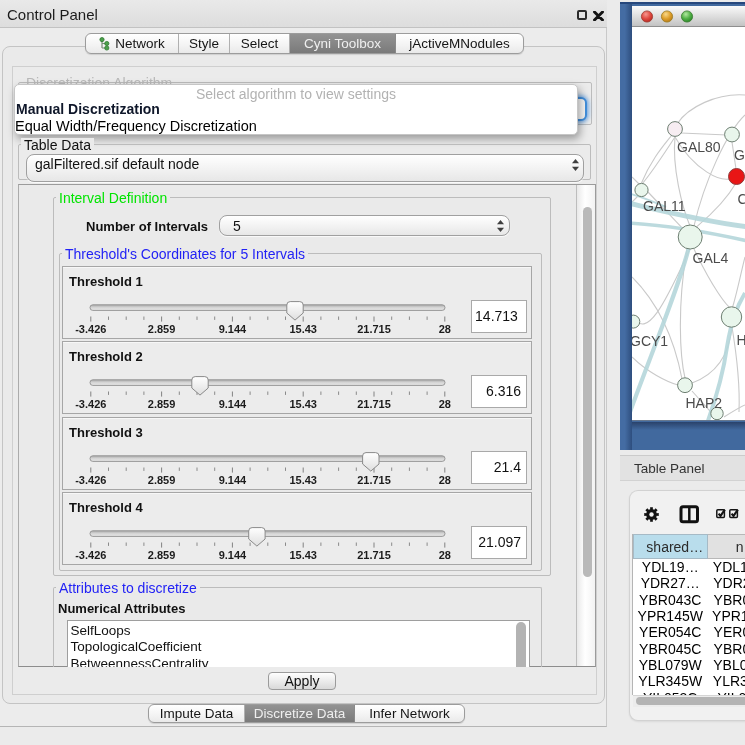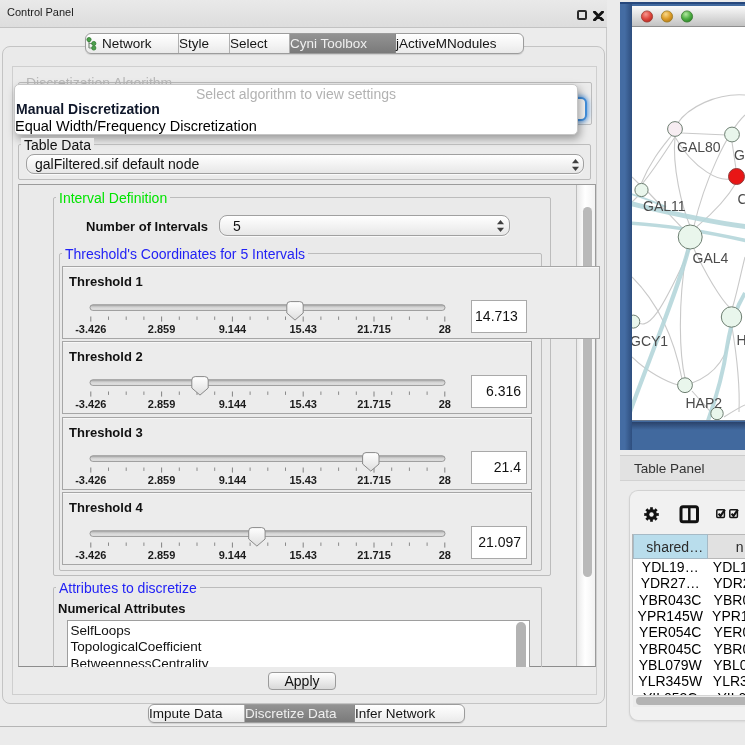--- a/index.html
+++ b/index.html
@@ -3,29 +3,29 @@
 <style>
 *{margin:0;padding:0;box-sizing:border-box;}
 html,body{width:745px;height:745px;overflow:hidden;}
 body{font-family:"Liberation Sans",sans-serif;background:#ebebeb;position:relative;}
 .abs{position:absolute;}
 .b13{font-size:13px;font-weight:bold;color:#111;}
 .combo{border:1px solid #a0a0a0;border-radius:8px;background:linear-gradient(#ffffff,#f2f2f2 55%,#e7e7e7);box-shadow:0 1px 1px rgba(255,255,255,.8);}
 .etch{border:1px solid #bcbcbc;border-radius:2px;}
 .gtitle{font-size:14px;background:#eaeaea;padding:0 3px;line-height:14px;}
 .seg{display:flex;border:1px solid #9c9c9c;border-radius:6px;background:linear-gradient(#ffffff,#f3f3f3 60%,#e9e9e9);overflow:hidden;box-shadow:0 1px 1px rgba(0,0,0,0.12);}
-.seg div{display:flex;align-items:center;font-size:13.5px;color:#151515;border-right:1px solid #b0b0b0;}
+.seg div{display:flex;align-items:center;justify-content:center;font-size:13.5px;color:#151515;border-right:1px solid #b0b0b0;}
 .seg div:last-child{border-right:none;}
 .seg .sel{background:linear-gradient(#939393,#7a7a7a);color:#efefef;border-right:1px solid #8a8a8a;}
 </style></head>
 <body>
 
 <div class="abs" style="left:0;top:0;width:607px;height:727px;background:#ececec;border-right:1px solid #c9c9c9;border-bottom:1px solid #b5b5b5;"></div>
 <div class="abs" style="left:0;top:0;width:607px;height:28px;background:linear-gradient(#e9e9e9,#dddddd);border-bottom:1px solid #c2c2c2;"></div>
-<div class="abs" style="left:7px;top:6px;font-size:11px;color:#1c1c1c;">Control Panel</div>
+<div class="abs" style="left:7px;top:6px;font-size:15px;color:#1c1c1c;">Control Panel</div>
 <div class="abs" style="left:577px;top:10px;width:10px;height:10px;border:2px solid #2b2b2b;border-radius:2px;"></div>
 <svg class="abs" style="left:593px;top:11px;" width="11" height="10" viewBox="0 0 11 10">
     <path d="M1.5 1 L9.5 9 M9.5 1 L1.5 9" stroke="#141414" stroke-width="2.9" stroke-linecap="round"></path>
   </svg>
 
 <div class="abs" style="left:2px;top:46px;width:603px;height:658px;background:#eaeaea;border:1px solid #c4c4c4;border-radius:8px;"></div>
 
 <div class="abs" style="left:12px;top:66px;width:585px;height:629px;background:#ebebeb;border:1px solid #cfcfcf;"></div>
 
 <div class="abs seg" style="left:85px;top:33px;width:439px;height:21px;">
@@ -45,42 +45,42 @@
 <div class="abs" style="left:26px;top:97px;width:561px;height:24px;border-radius:5px;background:#f5f5f5;border:2.5px solid #418edb;box-shadow:0 0 4px 1.5px rgba(80,150,225,.8);border-radius:6px;"></div>
 <div class="abs gtitle" style="left:23px;top:76px;color:#b8b8b8;background:transparent;">Discretization Algorithm</div>
 
 <div class="abs" style="left:14px;top:84px;width:564px;height:51px;background:#ffffff;border:1px solid #c6c6c6;border-radius:5px;box-shadow:2px 4px 9px rgba(0,0,0,.35);"></div>
 <div class="abs" style="left:14px;top:86px;width:564px;text-align:center;font-size:14px;color:#b2b2b2;">Select algorithm to view settings</div>
 <div class="abs" style="left:16px;top:101px;font-size:14px;font-weight:bold;color:#0f172a;">Manual Discretization</div>
 <div class="abs" style="left:15px;top:117.5px;font-size:14.5px;color:#000;">Equal Width/Frequency Discretization</div>
 
 <div class="abs etch" style="left:18px;top:144px;width:573px;height:36px;"></div>
 <div class="abs gtitle" style="left:21px;top:138px;color:#111;background:#ebebeb;">Table Data</div>
-<div class="abs combo" style="left:26px;top:154px;width:558px;height:20px;line-height:19px;padding-left:8px;font-size:14px;color:#111;">galFiltered.sif default node</div>
+<div class="abs combo" style="left:26px;top:154px;width:558px;height:28px;line-height:19px;padding-left:8px;font-size:14px;color:#111;">galFiltered.sif default node</div>
 <svg class="abs" style="left:572px;top:159px;" width="7" height="12" viewBox="0 0 7 12">
     <path d="M3.5 0 L7 4.3 H0 Z" fill="#3f3f3f"></path>
     <path d="M3.5 12 L7 7.7 H0 Z" fill="#3f3f3f"></path>
   </svg>
 
 <div class="abs" style="left:18px;top:184px;width:578px;height:483px;background:#eaeaea;border:1px solid #9b9b9b;border-left-color:#ababab;border-bottom-color:#8d8d8d;"></div>
 <div class="abs" style="left:576px;top:185px;width:19px;height:481px;background:linear-gradient(90deg,#e9e9e9,#ffffff 45%,#f2f2f2);border-left:1px solid #bdbdbd;"></div>
 <div class="abs" style="left:583px;top:207px;width:9px;height:370px;background:#b9b9b9;border-radius:4.5px;"></div>
 
 <div class="abs etch" style="left:53px;top:197px;width:498px;height:379px;"></div>
 <div class="abs gtitle" style="left:56px;top:191px;color:#00e400;">Interval Definition</div>
 <div class="abs b13" style="left:86px;top:219px;">Number of Intervals</div>
 <div class="abs combo" style="left:219px;top:215px;width:291px;height:21px;line-height:20px;padding-left:13px;font-size:14px;color:#111;">5</div>
 <svg class="abs" style="left:497px;top:220px;" width="7" height="12" viewBox="0 0 7 12">
     <path d="M3.5 0 L7 4.3 H0 Z" fill="#3f3f3f"></path>
     <path d="M3.5 12 L7 7.7 H0 Z" fill="#3f3f3f"></path>
   </svg>
 <div class="abs etch" style="left:59px;top:253px;width:483px;height:318px;"></div>
 <div class="abs gtitle" style="left:62px;top:247px;color:#2222f5;">Threshold's Coordinates for 5 Intervals</div>
 
-<div class="abs" style="left:62px;top:266px;width:538px;height:73px;background:#ececec;border:1px solid #a6a6a6;box-shadow:inset 0 1px 0 rgba(255,255,255,.6);">
+<div class="abs" style="left:62px;top:266px;width:470px;height:73px;background:#ececec;border:1px solid #a6a6a6;box-shadow:inset 0 1px 0 rgba(255,255,255,.6);">
 <div class="b13" style="position:absolute;left:6px;top:7px;">Threshold 1</div>
 <svg style="position:absolute;left:0;top:26px;" width="470" height="46" viewBox="0 0 470 46">
 <defs>
         <linearGradient id="thg1" x1="0" y1="0" x2="0" y2="1">
           <stop offset="0" stop-color="#ffffff"></stop>
           <stop offset="1" stop-color="#dedede"></stop>
         </linearGradient>
 <linearGradient id="trk1" x1="0" y1="0" x2="0" y2="1">
           <stop offset="0" stop-color="#a8a8a8"></stop>
           <stop offset="0.45" stop-color="#d3d3d3"></stop>

